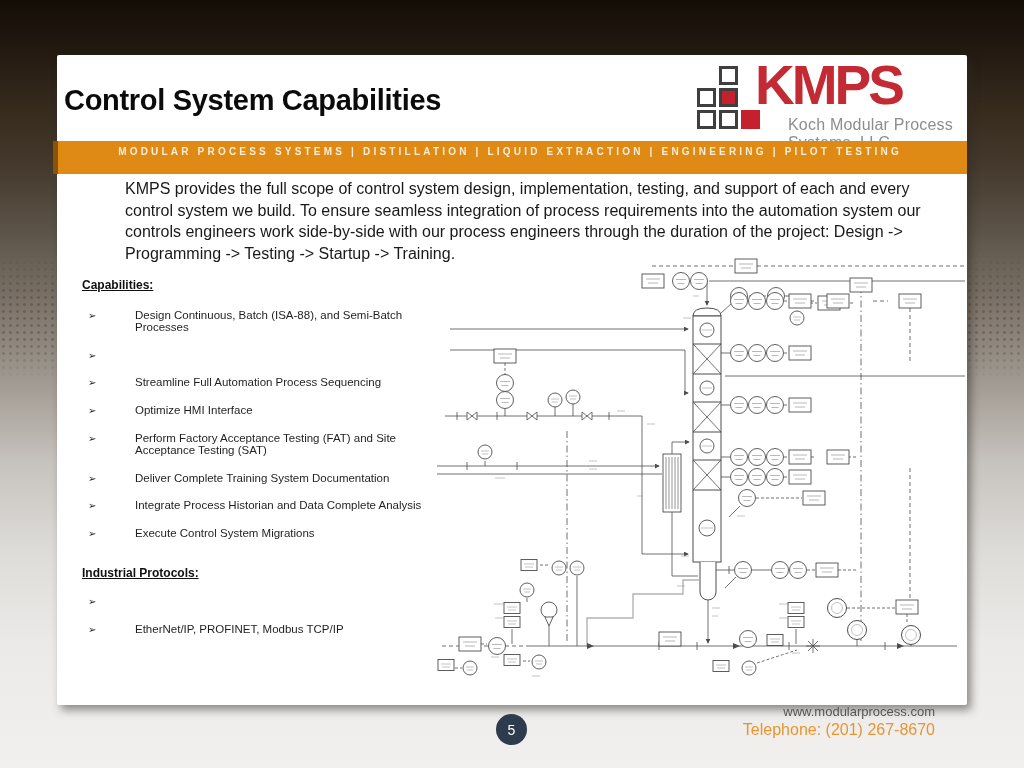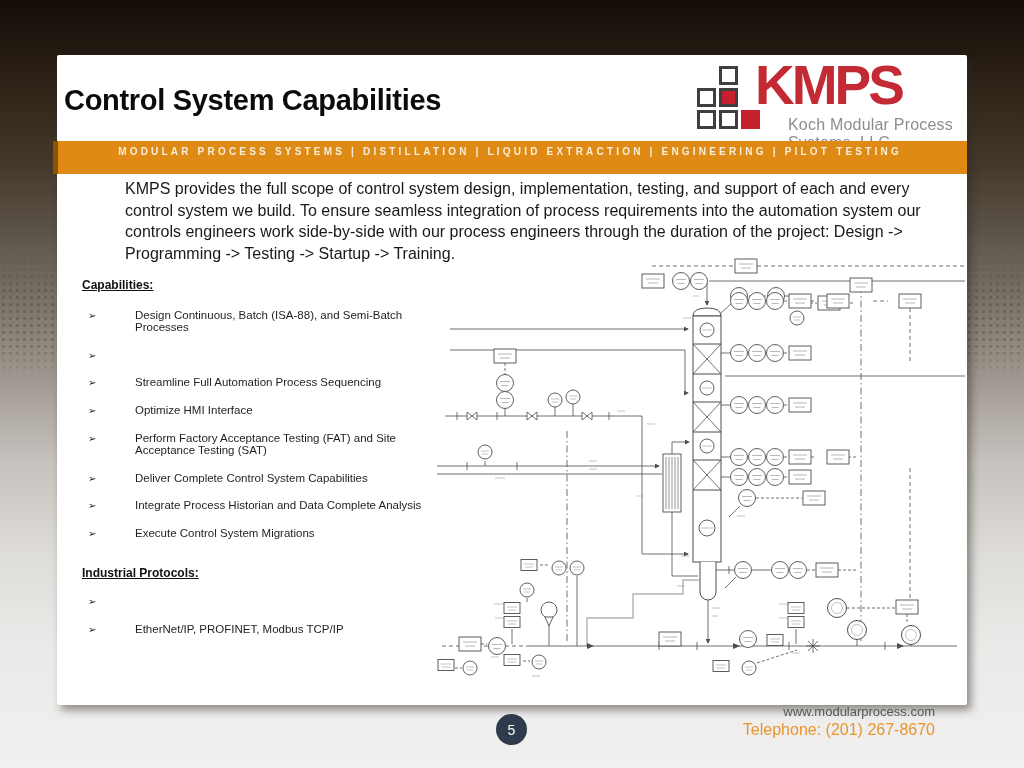--- a/index.html
+++ b/index.html
@@ -117,21 +117,21 @@
     <li>
         <span class="glyph">➢</span>
         <span class="itx">Optimize HMI Interface</span>
       </li>
     <li>
         <span class="glyph">➢</span>
         <span class="itx">Perform Factory Acceptance Testing (FAT) and Site Acceptance Testing (SAT)</span>
       </li>
     <li>
         <span class="glyph">➢</span>
-        <span class="itx">Deliver Complete Control System Capabilities</span>
+        <span class="itx">Deliver Complete Training System Documentation</span>
       </li>
     <li>
         <span class="glyph">➢</span>
         <span class="itx">Integrate Process Historian and Data Complete Analysis</span>
       </li>
     <li>
         <span class="glyph">➢</span>
         <span class="itx">Execute Control System Migrations</span>
       </li>
   </ul>

